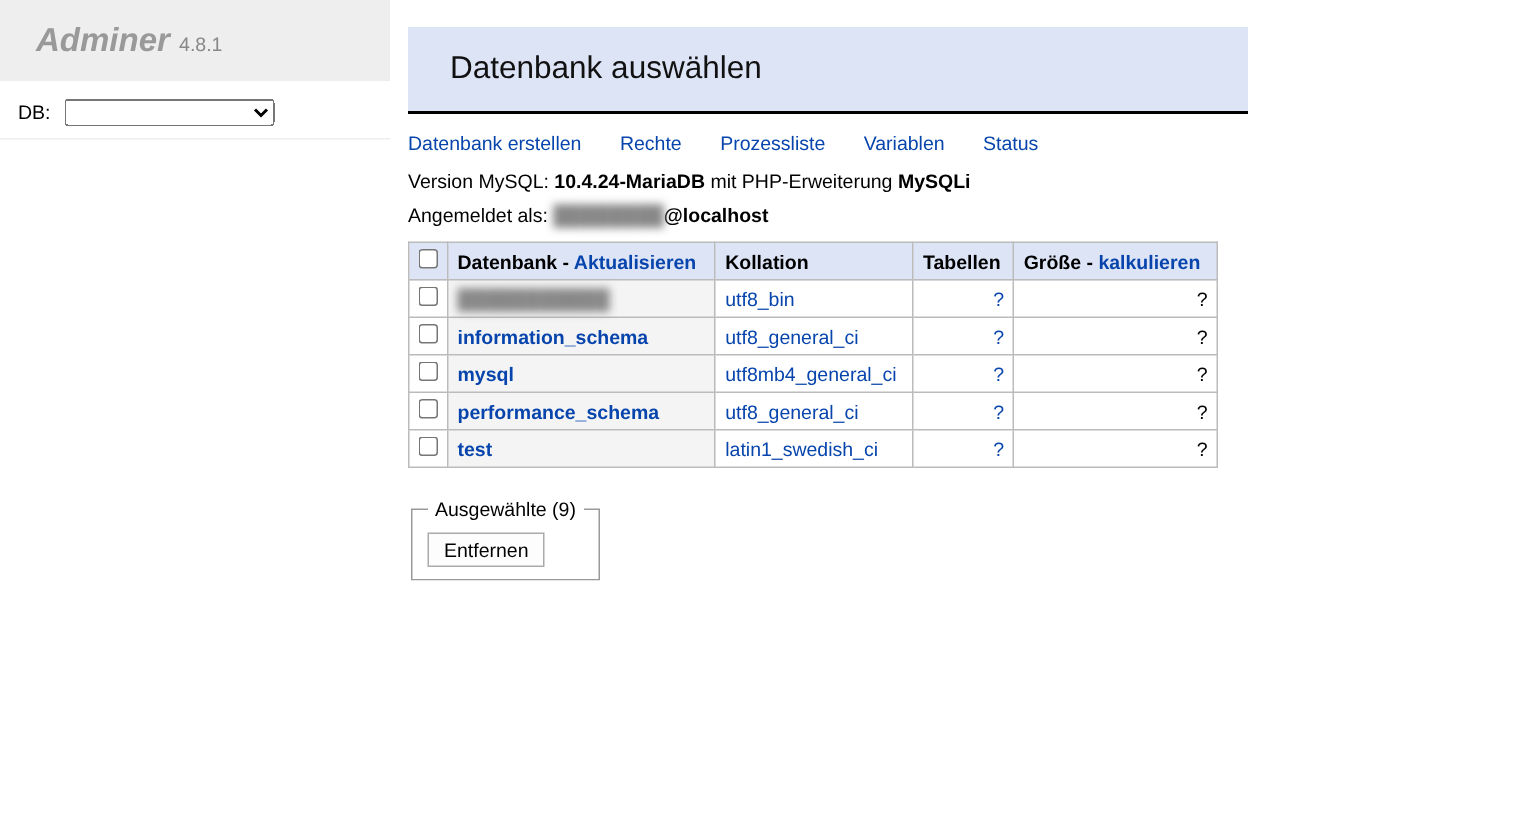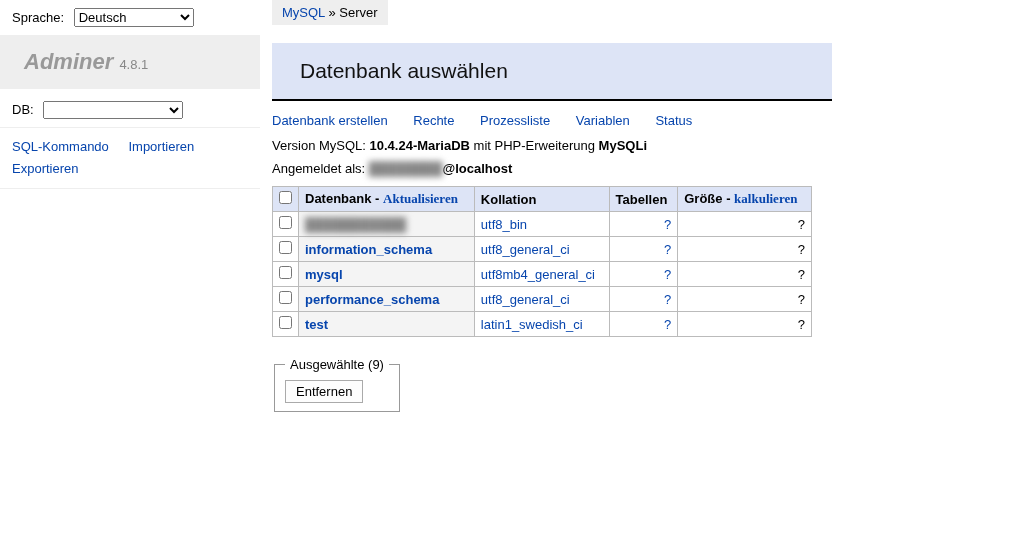--- a/index.html
+++ b/index.html
@@ -106,21 +106,21 @@
     border: 1px solid #bbb;
     padding: 4px 6px;
     font-size: 13px;
     text-align: left;
   }
   table.db thead th {
     background: #dde4f6;
     font-weight: bold;
   }
   table.db thead th:first-child { width: 22px; }
-  table.db thead th .hdr-link { font-weight: bold; font-family: Liberation Serif, serif; }
+  table.db thead th .hdr-link { font-weight: bold; }
   table.db tbody td:first-child, table.db thead th:first-child { text-align: center; }
   table.db td:nth-child(2) { background: #f4f4f4; }
   table.db td.num { text-align: right; }
   table.db td.num a, table.db td.size a { color: #0745AD; }
   table.db td.size { text-align: right; }
   table.db input[type=checkbox] { margin: 0; }
 
   fieldset {
     border: 1px solid #999;
     display: inline-block;
@@ -133,52 +133,38 @@
     padding: 3px 10px;
     border: 1px solid #aaa;
     background: #fdfdfd;
     cursor: pointer;
   }
 </style>
 </head>
 <body>
 
 <div id="menu">
-  <div id="lang">
-    <label>Sprache:</label>
-    <select>
-      <option>Deutsch</option>
-    </select>
-  </div>
 
   <div class="logo-wrap">
     <span class="logo">
       <span>Adminer</span>
       <span class="version">4.8.1</span>
     </span>
   </div>
 
   <div id="db-form">
     <label>DB:</label>
     <select>
       <option></option>
     </select>
   </div>
 
-  <div class="links">
-    <a href="#">SQL-Kommando</a>
-    <a href="#">Importieren</a><br>
-    <a href="#">Exportieren</a>
-  </div>
 </div>
 
 <div id="content">
-  <div class="breadcrumb">
-    <a href="#">MySQL</a><span> » </span><span>Server</span>
-  </div>
 
   <h2>Datenbank auswählen</h2>
 
   <p class="actions">
     <a href="#">Datenbank erstellen</a>
     <a href="#">Rechte</a>
     <a href="#">Prozessliste</a>
     <a href="#">Variablen</a>
     <a href="#">Status</a>
   </p>

